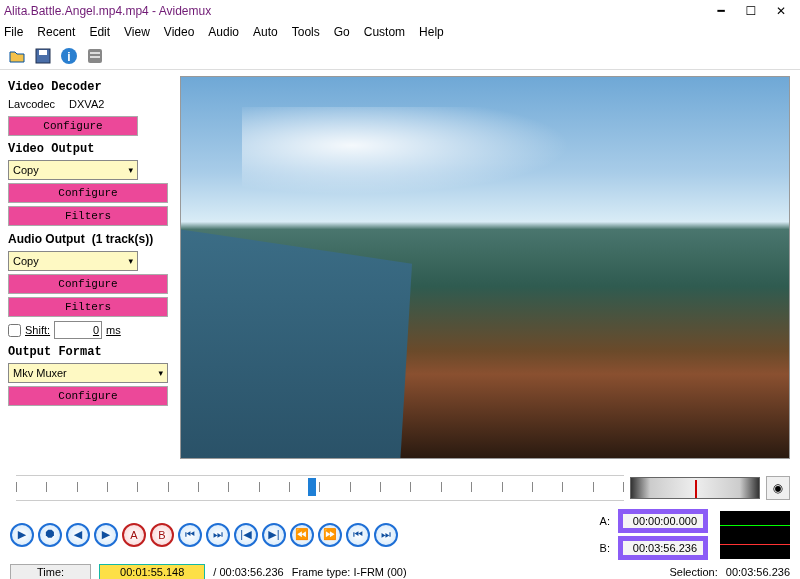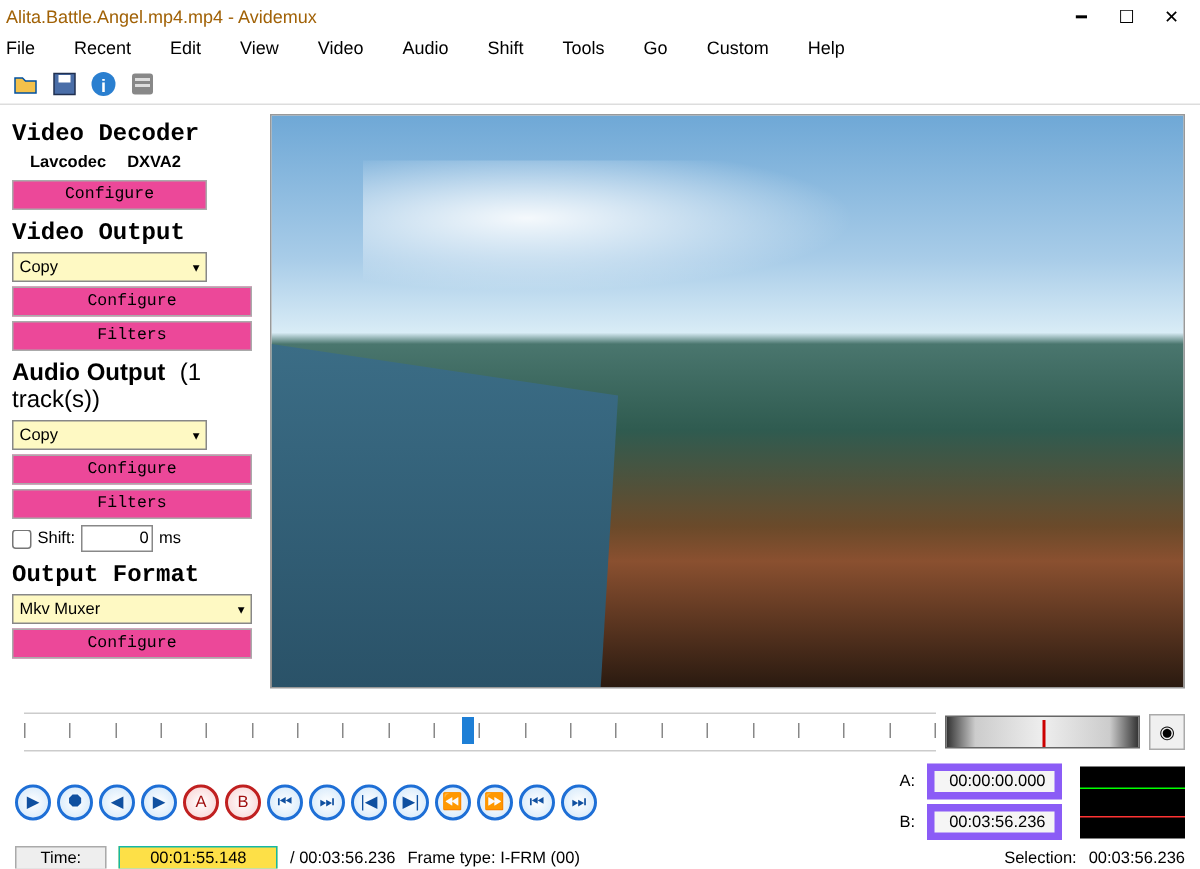--- a/index.html
+++ b/index.html
@@ -1,32 +1,32 @@
 <!DOCTYPE html>
 <html><head>
 <meta charset="utf-8">
 <style>
 * { box-sizing: border-box; margin: 0; padding: 0; font-family: "Segoe UI", Tahoma, sans-serif; }
 body { background: #fff; width: 800px; height: 579px; overflow: hidden; font-size: 12px; color: #000; }
 .titlebar { height: 22px; display: flex; align-items: center; padding: 0 4px; background: #fff; }
-.titlebar .title { flex: 1; font-size: 12px; color: #a16207; }
+.titlebar .title { flex: 1; font-size: 12px; color: #701a75; }
 .titlebar .winbtn { width: 30px; height: 20px; display: flex; align-items: center; justify-content: center; font-size: 12px; }
-.menubar { height: 20px; display: flex; align-items: center; padding: 0 4px; gap: 26px; font-size: 12px; }
+.menubar { height: 20px; display: flex; align-items: center; padding: 0 4px; gap: 14px; font-size: 12px; }
 .menubar span { cursor: default; }
 .toolbar { height: 28px; display: flex; align-items: center; padding: 2px 6px; gap: 4px; border-bottom: 1px solid #ddd; }
 .toolbar .tbtn { width: 22px; height: 22px; display: flex; align-items: center; justify-content: center; }
 .main { display: flex; height: 395px; }
 .sidebar { width: 180px; padding: 4px 8px 4px 8px; }
-.section-title { font-family: "Courier New", monospace; font-weight: bold; font-size: 16px; margin: 6px 0 4px 0; }
-.section-title .thin { font-weight: normal; }
+.section-title { font-family: "Courier New", monospace; font-weight: bold; font-size: 12px; margin: 6px 0 4px 0; }
+.section-title .thin { font-weight: bold; }
 .combo { width: 130px; height: 20px; font-size: 11px; border: 1px solid #888; background: #fef9c3; display: inline-flex; align-items: center; justify-content: space-between; padding: 0 4px; font-family: "Courier New", monospace; }
 .combo .arrow { font-size: 9px; }
 .btn { width: 160px; height: 20px; font-size: 11px; border: 1px solid #aaa; background: #ec4899; display: flex; align-items: center; justify-content: center; font-family: "Courier New", monospace; margin: 3px 0; }
-.decoder-row { display: flex; gap: 14px; font-family: "Courier New", monospace; font-size: 11px; margin: 4px 0 6px 12px; font-weight: bold; }
-.shift-row { display: flex; align-items: center; gap: 4px; margin: 4px 0; font-family: "Courier New", monospace; font-size: 11px; }
+.decoder-row { display: flex; gap: 14px; font-family: "Courier New", monospace; font-size: 11px; margin: 4px 0 6px 0; }
+.shift-row { display: flex; align-items: center; gap: 4px; margin: 4px 0; font-family: "Courier New", monospace; font-size: 11px; text-decoration: underline; }
 .shift-row input[type=checkbox] { width: 13px; height: 13px; }
 .shift-row .spin { width: 48px; height: 18px; border: 1px solid #888; display: inline-flex; align-items: center; justify-content: flex-end; padding: 0 2px; background: #fff; font-size: 11px; }
 .preview { flex: 1; padding: 6px 10px 6px 0; }
 .preview-img { width: 100%; height: 100%; border: 1px solid #999; background: linear-gradient(180deg,#6fa8d6 0%,#a8cce8 25%,#d9ecf6 38%,#4a766e 40%,#2f5b50 55%,#6b4a2a 72%,#8a5030 78%,#2a1a10 100%); position: relative; overflow: hidden; }
 .preview-img::before { content:""; position:absolute; left:0; top:40%; width:38%; height:60%; background: linear-gradient(180deg,#3b6d86 0%,#2a5268 100%); clip-path: polygon(0 0,100% 15%,95% 100%,0 100%); }
 .preview-img::after { content:""; position:absolute; left:10%; top:8%; width:60%; height:25%; background: radial-gradient(ellipse at 30% 40%, rgba(255,255,255,.9) 0%, rgba(255,255,255,0) 60%); }
 .bottom { padding: 4px 10px; }
 .timeline-row { display: flex; align-items: center; gap: 6px; margin: 6px 0 8px 0; }
 .timeline { flex: 1; height: 26px; position: relative; border-top: 1px solid #ccc; border-bottom: 1px solid #ccc; padding: 4px 0; margin-left: 6px; }
 .ticks { position: absolute; inset: 6px 0; display: flex; justify-content: space-between; }
@@ -37,41 +37,41 @@
 .smallbtn { width: 24px; height: 24px; border: 1px solid #aaa; display: flex; align-items: center; justify-content: center; background: #f0f0f0; }
 .controls-row { display: flex; align-items: center; gap: 4px; margin: 4px 0; }
 .ctrlbtn { width: 24px; height: 24px; border-radius: 50%; border: 2px solid #1e6fd6; display: flex; align-items: center; justify-content: center; background: radial-gradient(circle,#fff,#cfe6fa); color: #1050a0; font-size: 11px; }
 .ctrlbtn.red { border-color: #c02020; background: radial-gradient(circle,#fff,#f8d0d0); color: #a01010; }
 .ab-panel { margin-left: auto; display: grid; grid-template-columns: auto auto; gap: 3px 8px; align-items: center; font-family: "Courier New", monospace; font-size: 11px; }
 .ab-panel .val { border: 5px solid #8b5cf6; padding: 1px 6px; background: #f5f5f5; min-width: 90px; text-align: right; }
 .waveform { width: 70px; height: 48px; background: #000; margin-left: 8px; position: relative; }
 .waveform::before { content:""; position:absolute; left:0; right:0; top:30%; height:1px; background: #0f0; }
 .waveform::after { content:""; position:absolute; left:0; right:0; top:70%; height:1px; background: #f33; }
 .status-row { display: flex; align-items: center; gap: 8px; margin-top: 4px; font-family: "Courier New", monospace; font-size: 11px; }
-.status-row .lbl { border: 1px solid #aaa; padding: 1px 16px; background: #eee; }
+.status-row .lbl { border: 1px solid #aaa; padding: 1px 26px; background: #eee; }
 .status-row .val { border: 1px solid #14b8a6; padding: 1px 20px; background: #fde047; }
 </style>
 </head>
 <body>
 
 <div class="titlebar">
   <span class="title">Alita.Battle.Angel.mp4.mp4 - Avidemux</span>
   <span class="winbtn">━</span>
   <span class="winbtn">☐</span>
   <span class="winbtn">✕</span>
 </div>
 
 <div class="menubar">
   <span>File</span>
   <span>Recent</span>
   <span>Edit</span>
   <span>View</span>
   <span>Video</span>
   <span>Audio</span>
-  <span>Shift</span>
+  <span>Auto</span>
   <span>Tools</span>
   <span>Go</span>
   <span>Custom</span>
   <span>Help</span>
 </div>
 
 <div class="toolbar">
   <div class="tbtn">
       <svg width="18" height="18">
         <path d="M2 5h5l2 2h7v8H2z" fill="#f3c14b" stroke="#0050a0"></path>

